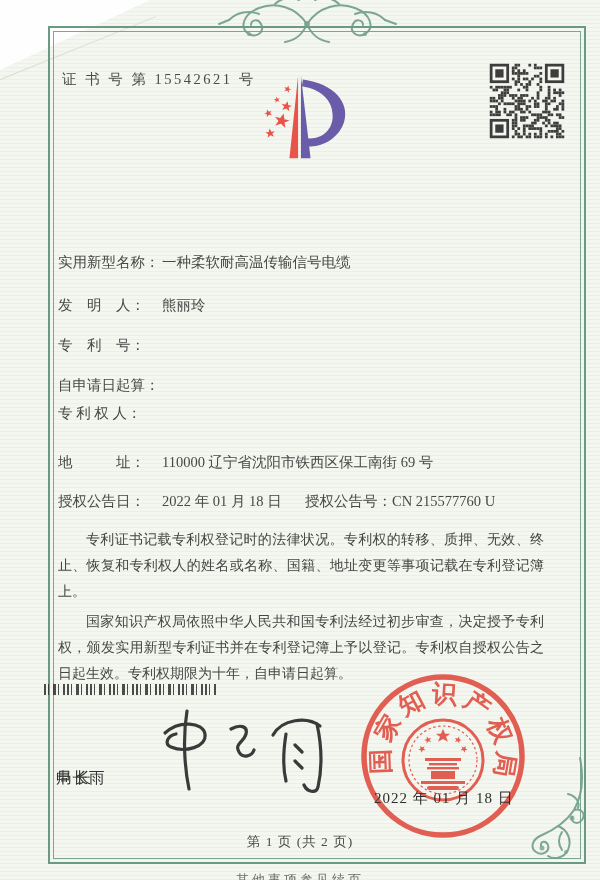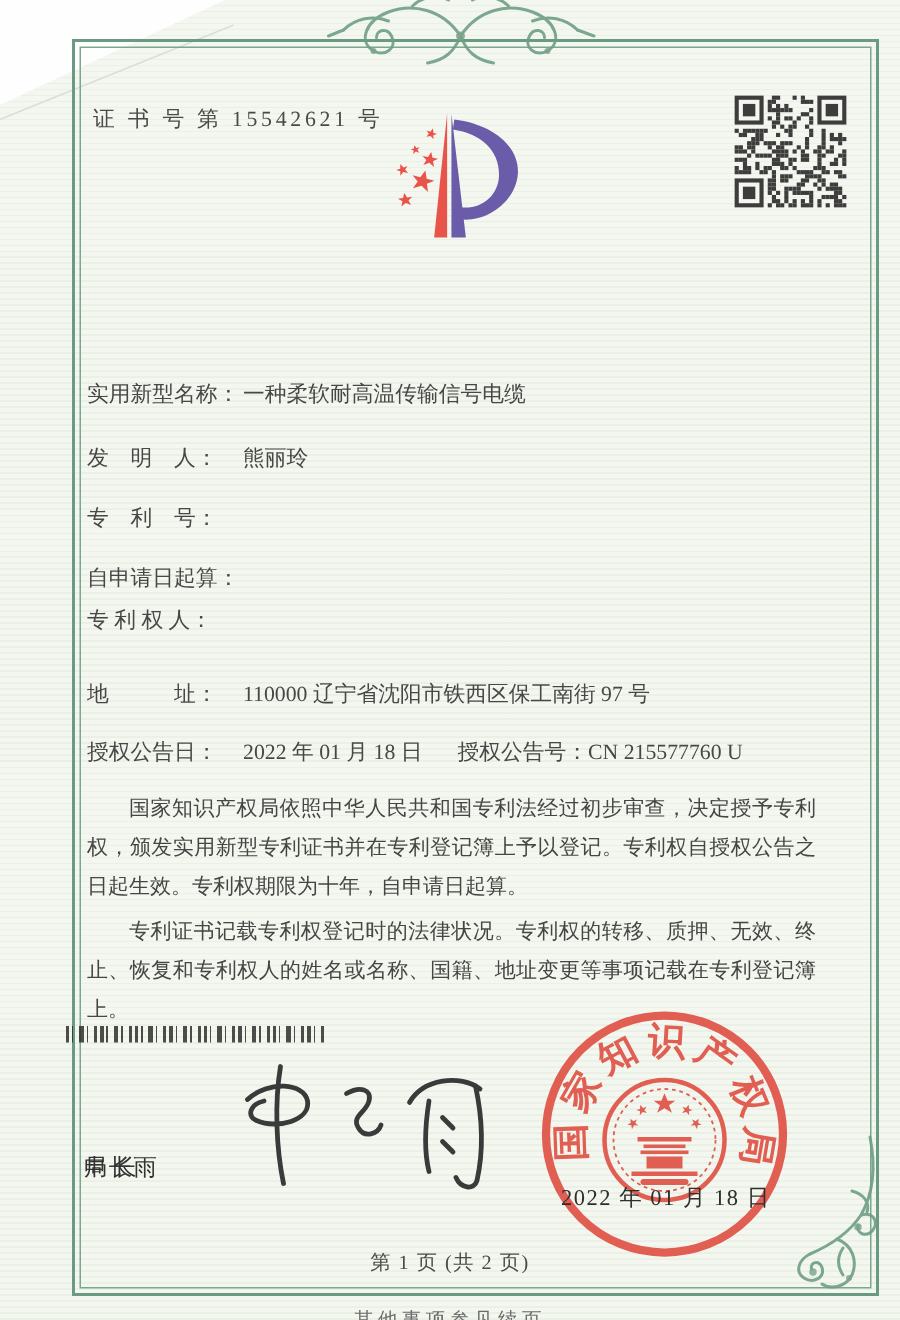--- a/index.html
+++ b/index.html
@@ -388,34 +388,34 @@
       <span class="lab">专　利　号：</span>
     </div>
     <div class="frow" style="top:376px">
       <span class="lab">自申请日起算：</span>
     </div>
     <div class="frow" style="top:404px">
       <span class="lab">专 利 权 人：</span>
     </div>
     <div class="frow" style="top:453px">
       <span class="lab">地　　　址：</span>
-      <span>110000  辽宁省沈阳市铁西区保工南街 97 号</span>
+      <span>110000  辽宁省沈阳市铁西区保工南街 69 号</span>
     </div>
     <div class="frow" style="top:492px">
       <span class="lab">授权公告日：</span>
       <span>2022 年 01 月 18 日</span>
       <span class="grant-no">
         <span>授权公告号：</span><span>CN 215577760 U</span>
       </span>
     </div>
   </div>
 
   <div class="paras">
+    <p>专利证书记载专利权登记时的法律状况。专利权的转移、质押、无效、终止、恢复和专利权人的姓名或名称、国籍、地址变更等事项记载在专利登记簿上。</p>
     <p>国家知识产权局依照中华人民共和国专利法经过初步审查，决定授予专利权，颁发实用新型专利证书并在专利登记簿上予以登记。专利权自授权公告之日起生效。专利权期限为十年，自申请日起算。</p>
-    <p>专利证书记载专利权登记时的法律状况。专利权的转移、质押、无效、终止、恢复和专利权人的姓名或名称、国籍、地址变更等事项记载在专利登记簿上。</p>
   </div>
 
   <div class="barcode"></div>
 
   <div class="director">局长</div>
   <div class="director-name">申长雨</div>
 
   <svg class="signature" width="210" height="112" viewBox="0 0 210 112">
     <g fill="none" stroke="#3a3a3a" stroke-width="3.2" stroke-linecap="round">
       <path d="M52,18 C48,42 49,72 54,96"></path>

